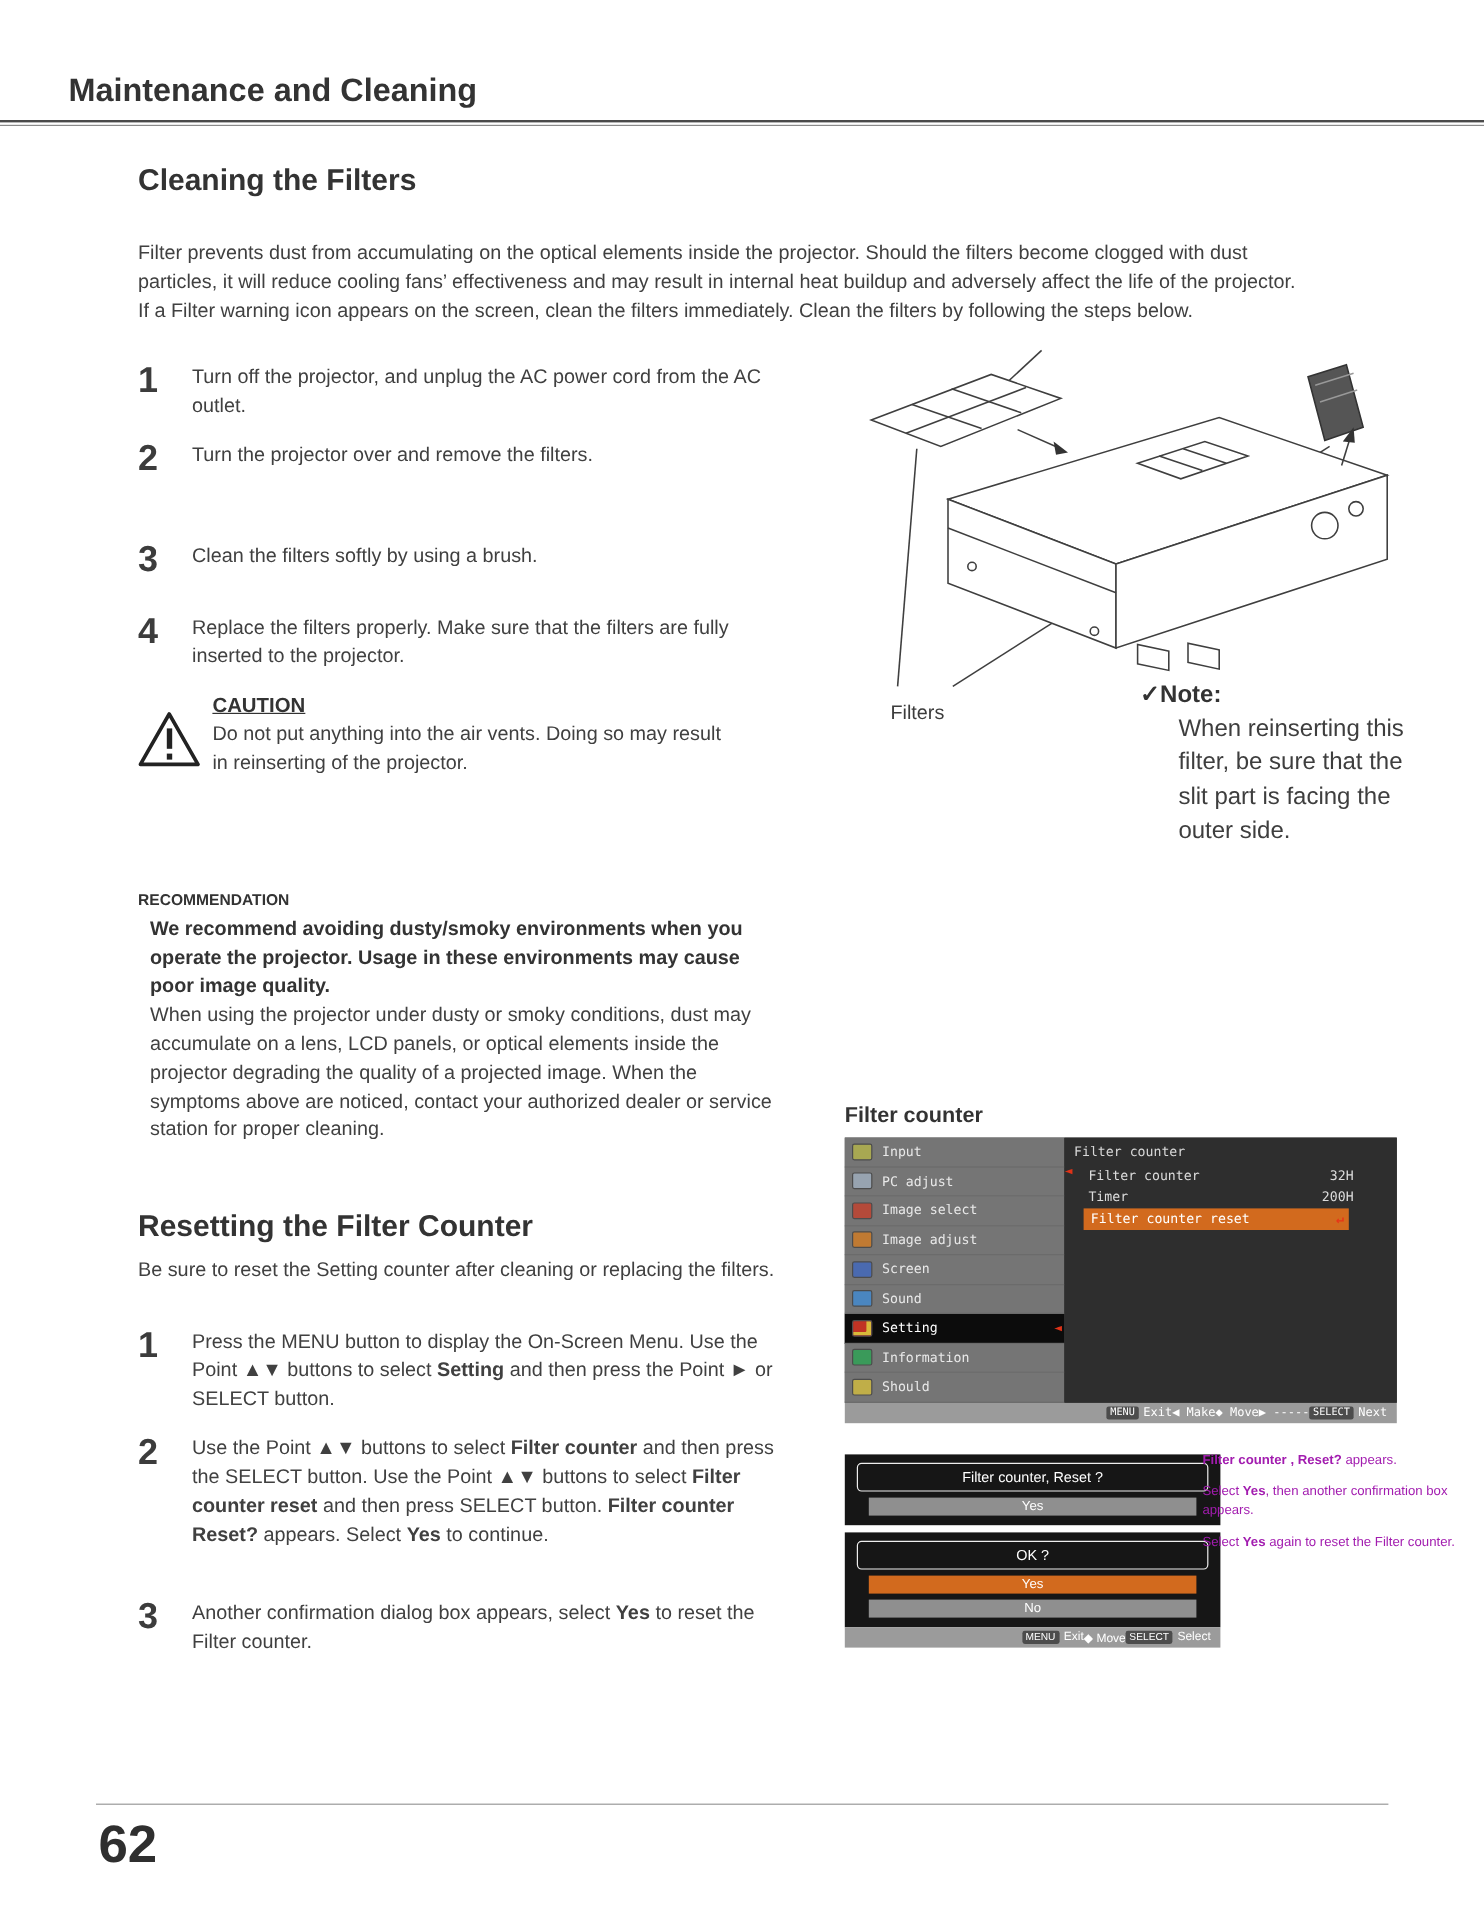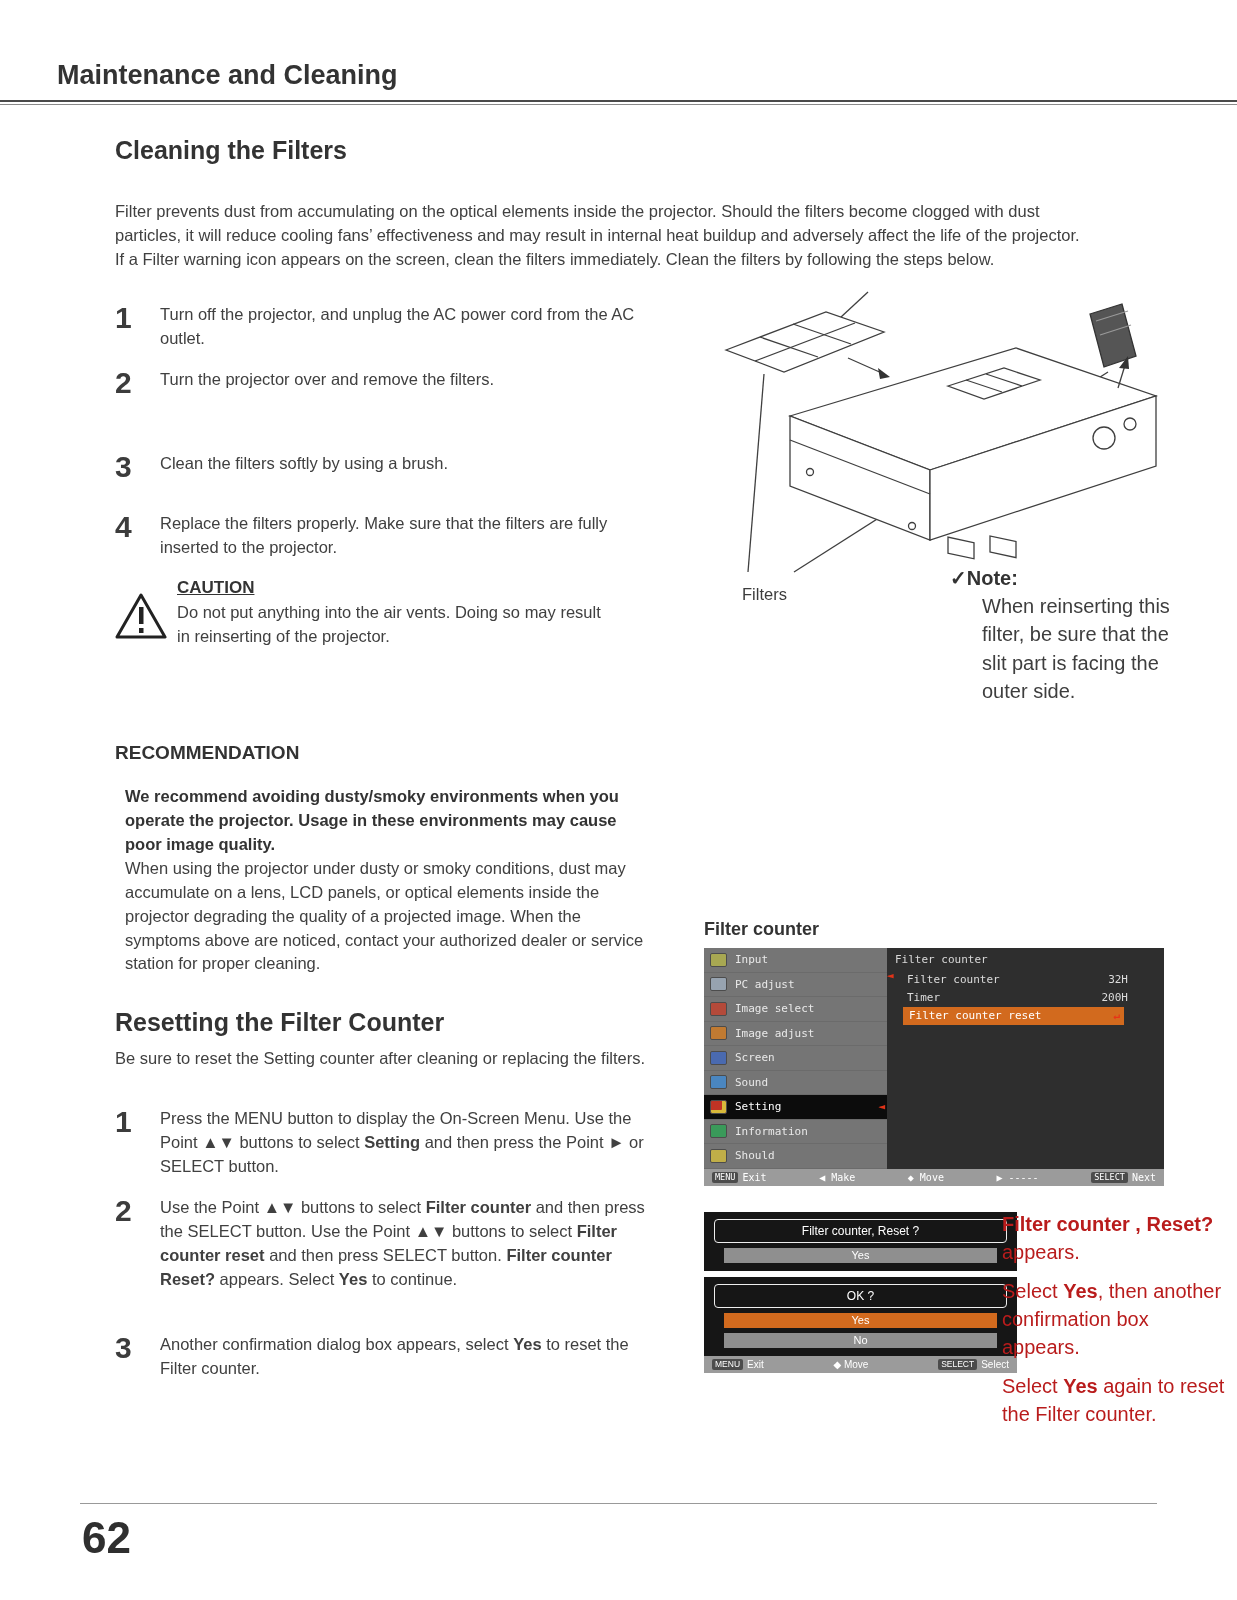--- a/index.html
+++ b/index.html
@@ -22,21 +22,21 @@
   .step-text { width:485px; }
   #cstep1 { left:115px; top:303px; }
   #cstep2 { left:115px; top:368px; }
   #cstep3 { left:115px; top:452px; }
   #cstep4 { left:115px; top:512px; }
   #caution { left:115px; top:578px; width:530px; display:flex; }
   #caution-icon { flex:none; width:62px; padding-top:14px; }
   .caution-title { font-size:17px; font-weight:bold; text-decoration:underline; color:#333; margin-bottom:3px; }
   .caution-body { width:432px; }
   #reco { left:115px; top:742px; width:538px; }
-  .reco-title { font-size:19px; font-weight:bold; color:#333; margin-bottom:21px; }
+  .reco-title { font-size:13px; font-weight:bold; color:#333; margin-bottom:6px; }
   .reco-indent { margin-left:10px; }
   .bold { font-weight:bold; color:#333; }
   #reset-title { left:115px; top:1008px; }
   #reset-intro { left:115px; top:1047px; width:545px; }
   #rstep1 { left:115px; top:1107px; }
   #rstep2 { left:115px; top:1196px; }
   #rstep3 { left:115px; top:1333px; }
   .rstep-text { width:500px; }
   
   #figure-svg { left:698px; top:288px; }
@@ -59,33 +59,33 @@
   .ic8{background:#3a9a5a;} .ic9{background:#c0ae48;}
   .sel-arrow { position:absolute; right:2px; color:#e03318; font-size:11px; }
   .osd-panel { flex:1; position:relative; background:#2e2e2e; padding-top:2px; }
   .osd-panel-title { color:#d8d8d8; font-size:11px; padding:3px 0 5px 8px; }
   .osd-row { position:relative; height:18px; line-height:18px; font-size:11px; color:#dcdcdc; padding-left:20px; }
   .osd-row .val { position:absolute; right:36px; }
   .osd-row-sel { margin-left:16px; margin-right:40px; padding-left:6px; background:#d26a1e; color:#fff; }
   .reset-ic { position:absolute; right:4px; color:#e83318; font-weight:bold; }
   .panel-arrow { position:absolute; left:0; top:21px; color:#e03318; font-size:11px; }
   .osd-statusbar { height:17px; background:#9b9b9b; display:flex; align-items:center;
-     justify-content:space-between; padding:0 8px; font-size:10px; color:#fff; }
+     justify-content:flex-end; padding:0 8px; font-size:10px; color:#fff; }
   .sb-group { display:flex; align-items:center; gap:4px; }
   .badge { background:#4c4c4c; color:#fff; font-size:8.5px; padding:1px 3px; border-radius:2px; line-height:1; }
   
   #dialog { left:704px; top:1212px; width:313px; font-family:Liberation Sans, sans-serif; }
   .dlg-black { background:#161616; padding:7px 6px 8px 6px; }
   .dlg-titlebox { border:1px solid #eee; border-radius:4px; padding:4px 0; text-align:center;
      font-size:12px; color:#fff; margin:0 4px; }
   .dlg-bar { height:15px; line-height:15px; text-align:center; font-size:11px; color:#fff;
      margin:5px 14px 0 14px; }
   .dlg-gray { background:#8f8f8f; }
   .dlg-orange { background:#d26a1e; }
-  #dialog-note { left:1002px; top:1210px; width:230px; font-size:20px; line-height:1.4; color:#b91c1c; }
+  #dialog-note { left:1002px; top:1210px; width:230px; font-size:11px; line-height:1.4; color:#a21caf; }
   #dialog-note p { margin-bottom:11px; }
   #footer-rule { left:80px; top:1503px; width:1077px; border-top:1px solid #999; }
   #page-num { left:82px; top:1513px; font-size:44px; font-weight:bold; color:#2f2f2f; }
   svg .ln { stroke:#3f3f3f; stroke-width:1.3; fill:none; }
   svg .fill-w { fill:#ffffff; }
 </style>
 </head>
 <body>
 
 <div class="page">

